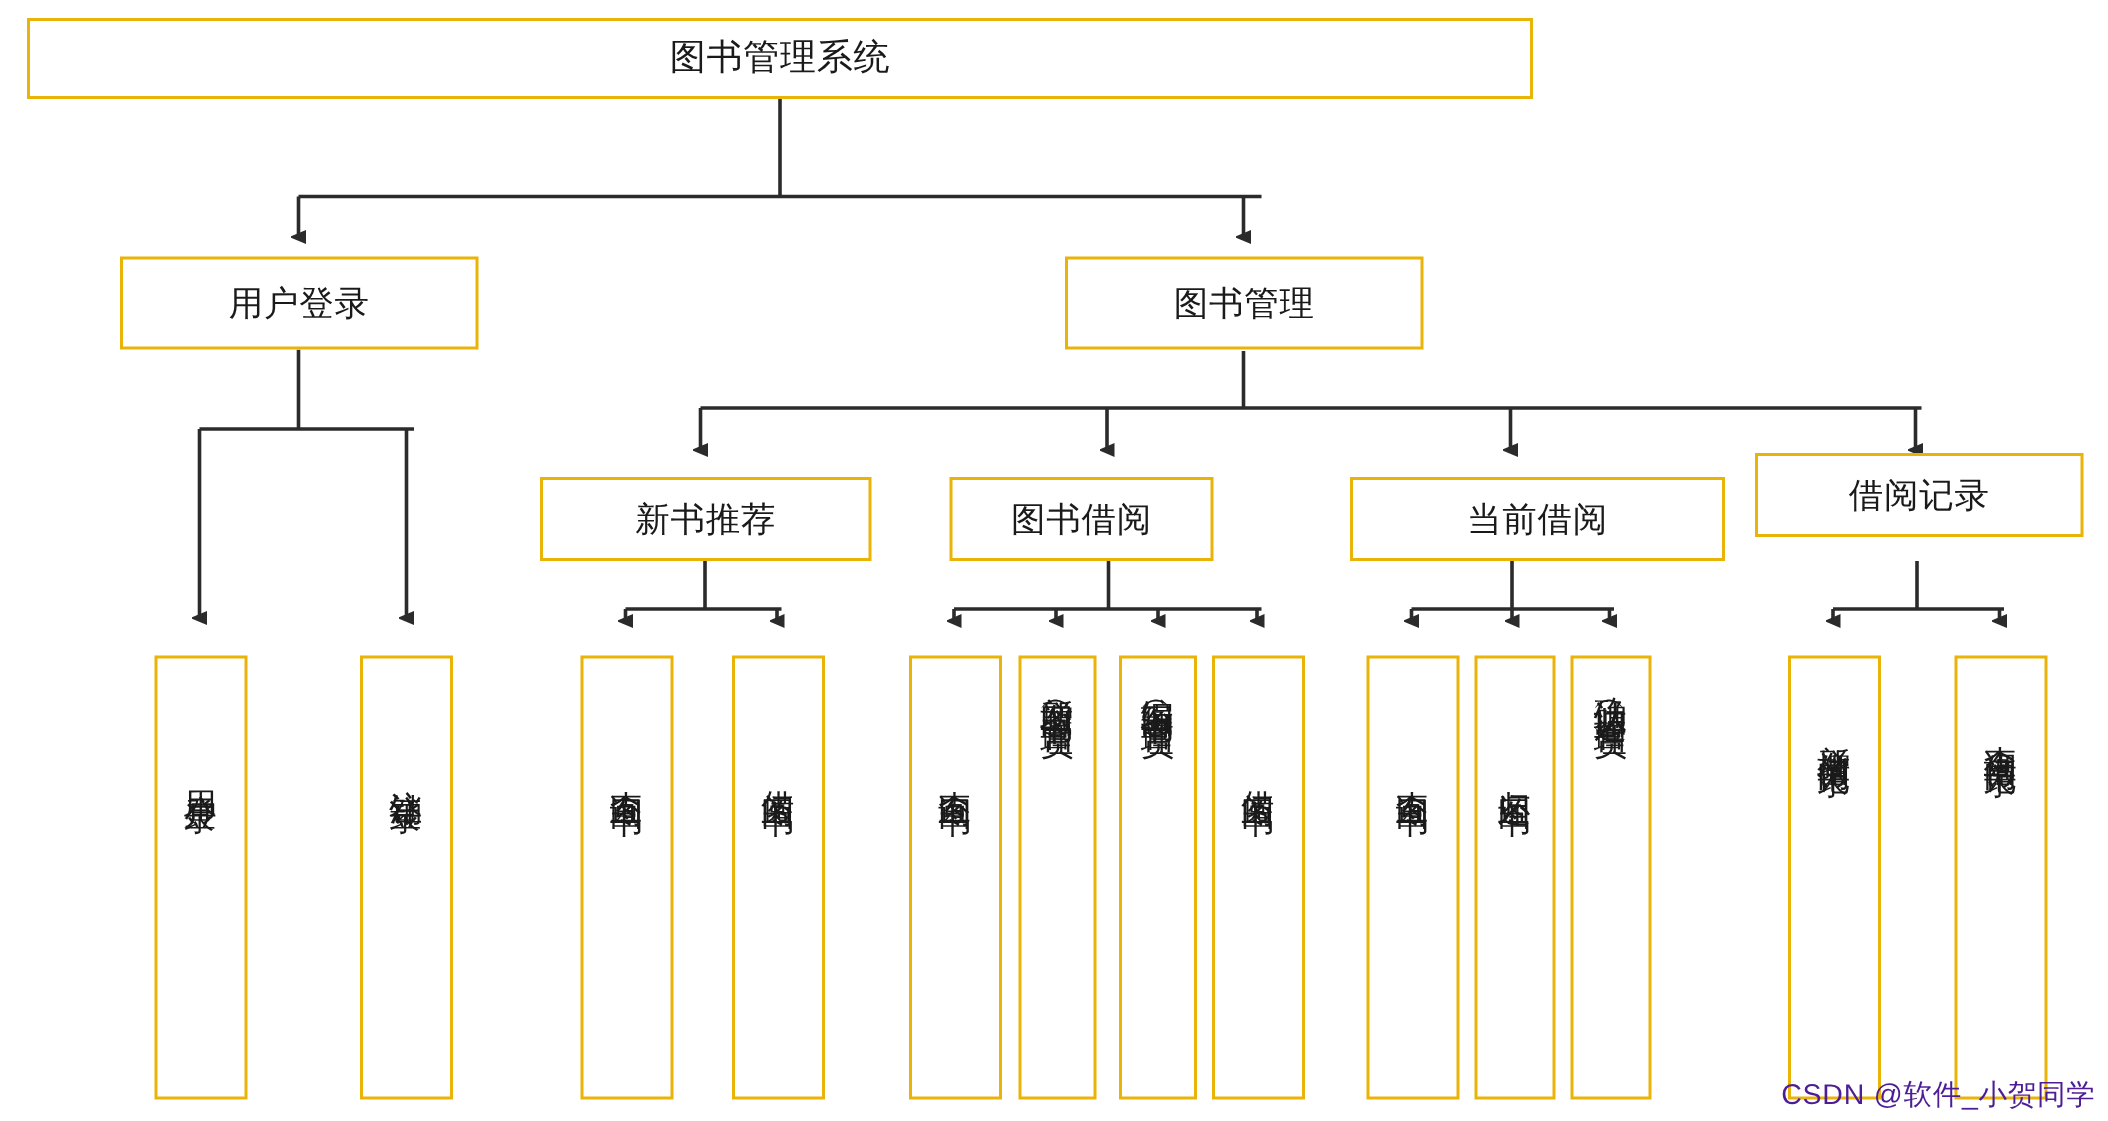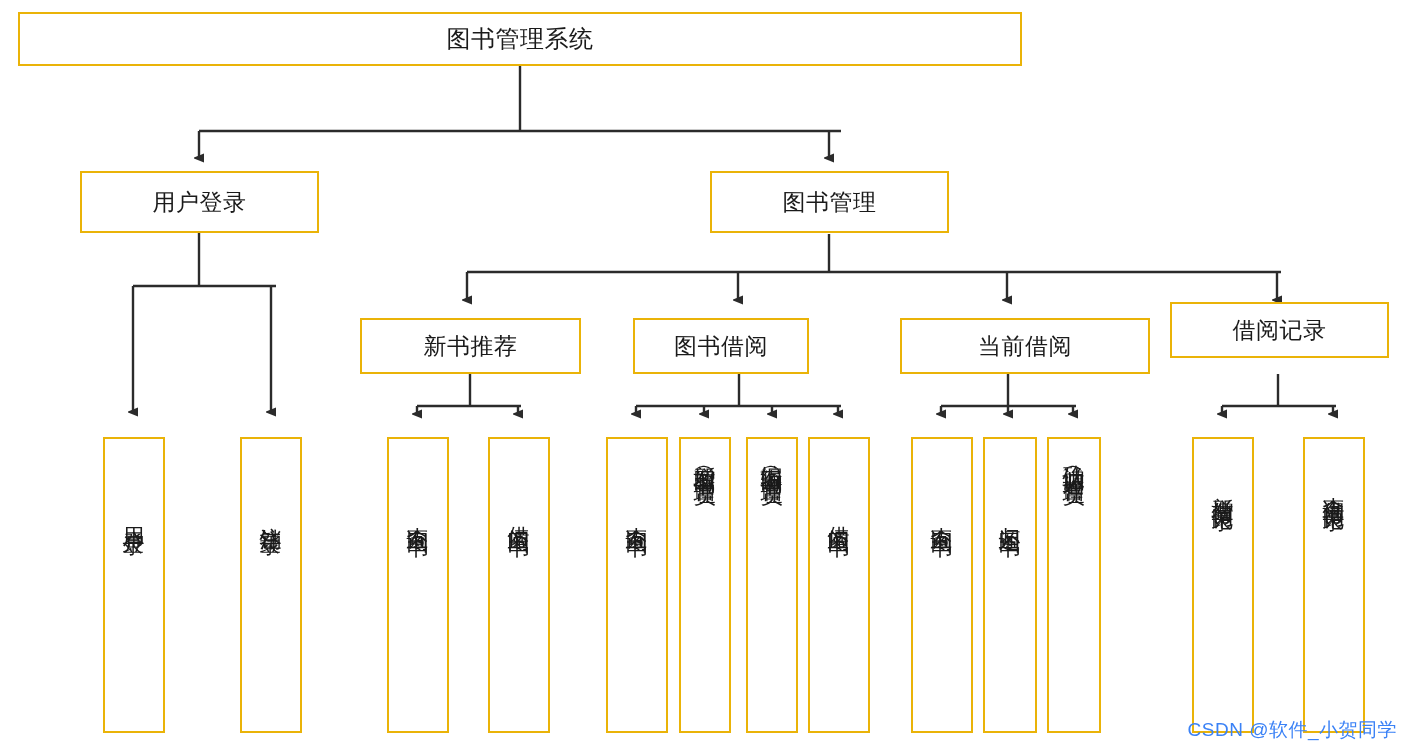--- a/index.html
+++ b/index.html
@@ -61,21 +61,21 @@
     font-size: 22px;
     line-height: 1.05;
     letter-spacing: 3px;
     white-space: nowrap;
   }
   .watermark {
     position: absolute;
     right: 8px;
     bottom: 4px;
     font-size: 19px;
-    color: #3b82f6;
+    color: #4c1d95;
     letter-spacing: 0.5px;
     z-index: 5;
     white-space: nowrap;
   }
 </style>
 </head>
 <body>
 
 <div id="canvas">
 

